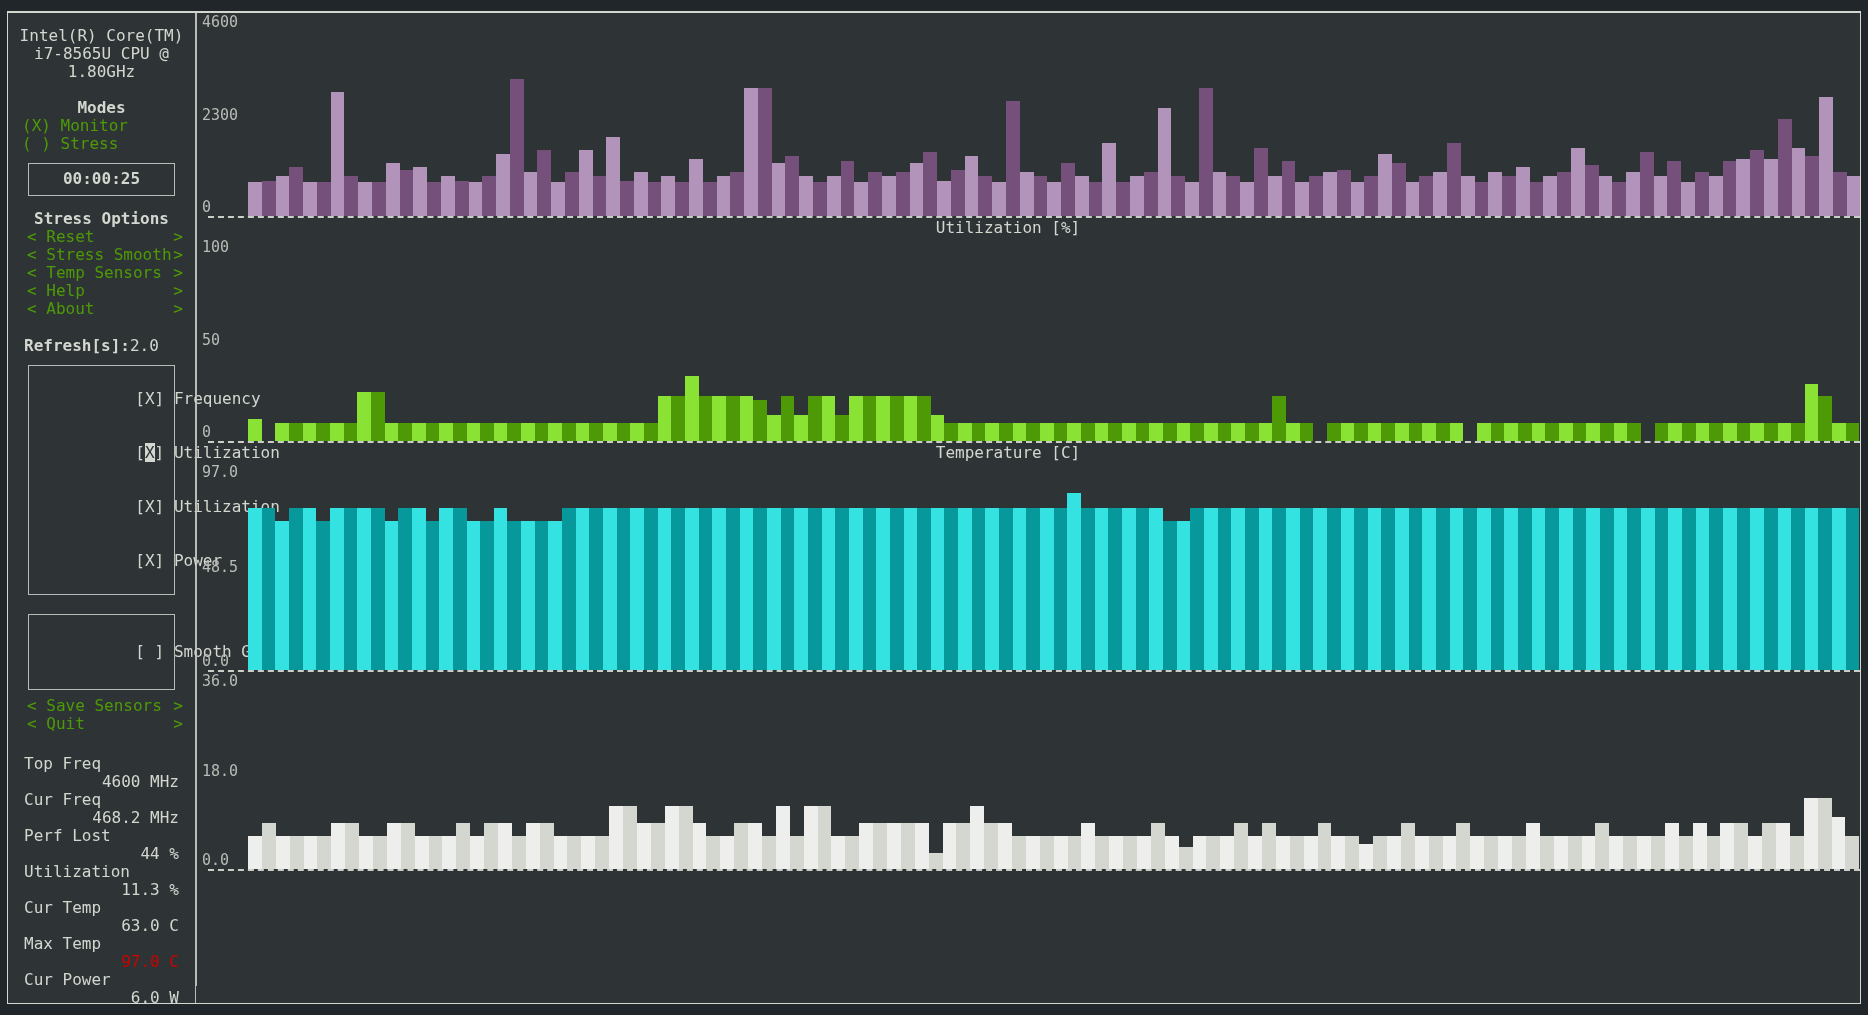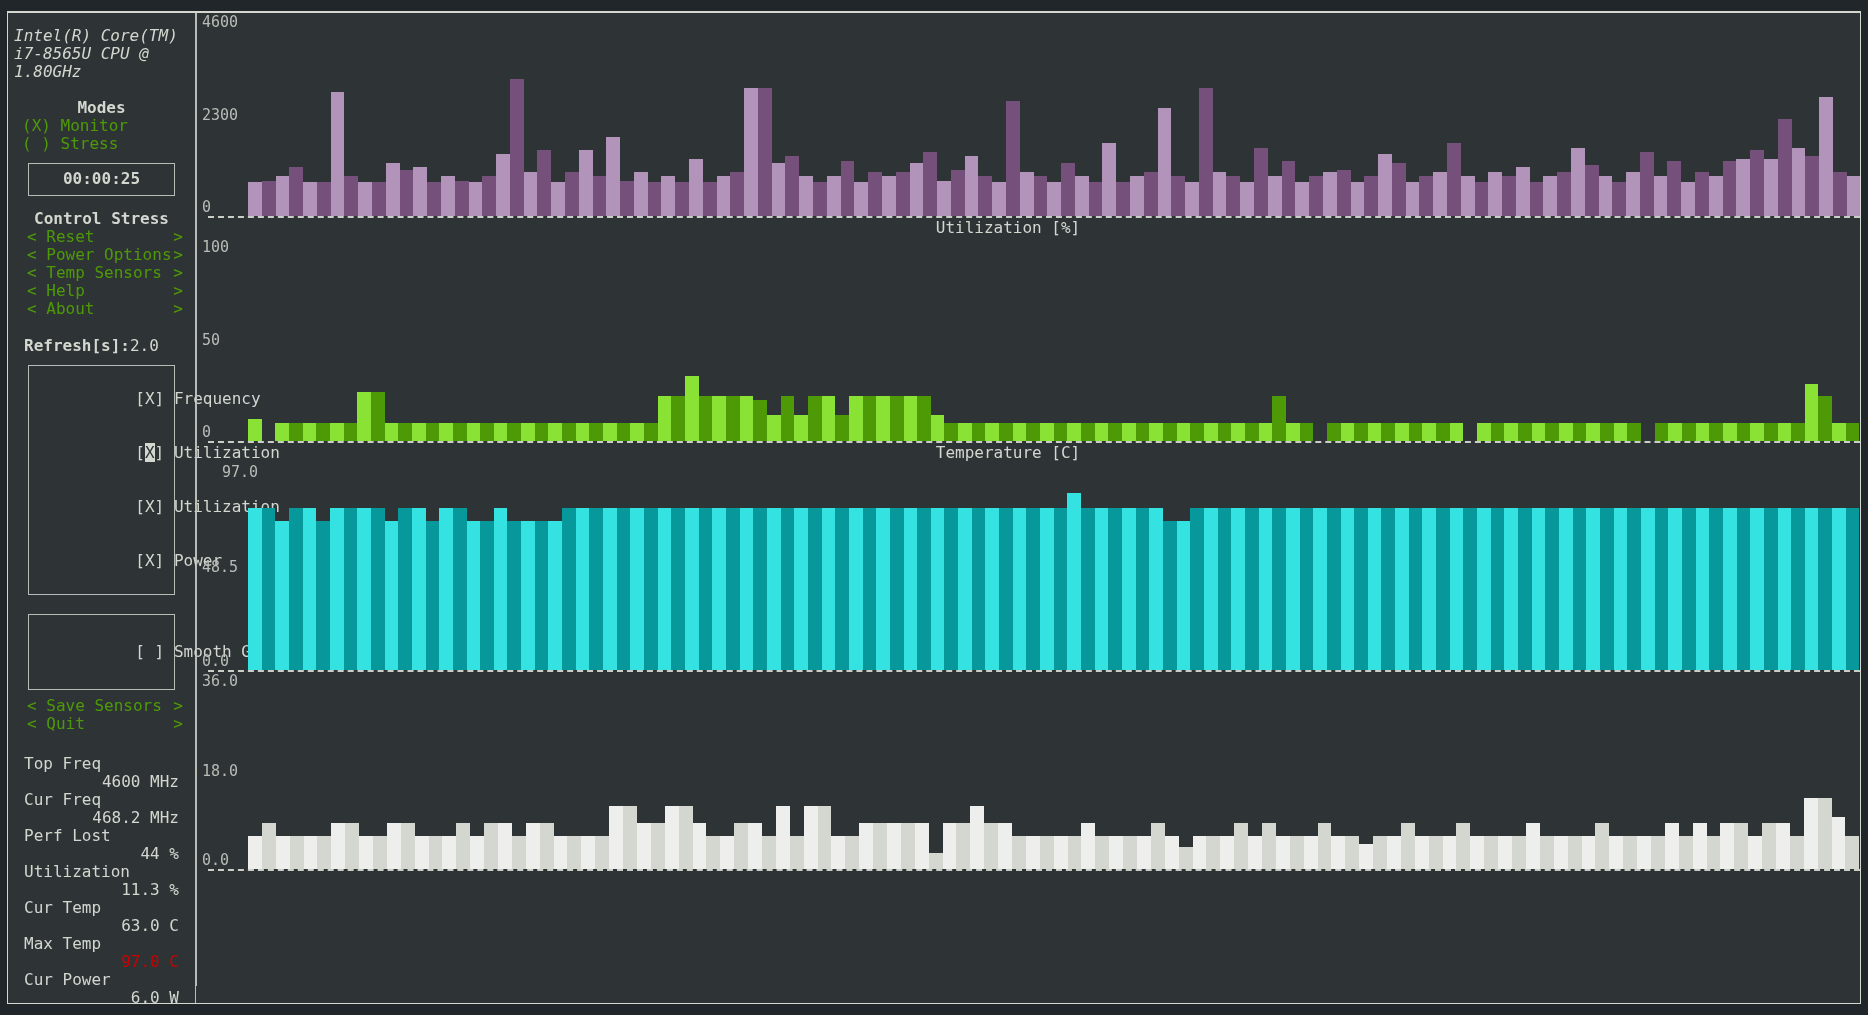--- a/index.html
+++ b/index.html
@@ -25,21 +25,21 @@
   #sidebar {
     width: 188px;
     flex: 0 0 188px;
     border-right: 1px solid #b9bcb6;
     padding: 14px 0 0 0;
     position: relative;
     color: #d3d7cf;
     font-size: 16px;
     line-height: 18px;
   }
-  .cpu-name { padding: 0 6px; letter-spacing: 0px; font-style: italic; }
+  .cpu-name { text-align: center; padding: 0 6px; letter-spacing: 0px; }
   .cpu-name div { white-space: nowrap; }
   .sec-title { text-align:center; font-weight: bold; margin-top: 18px; color:#d3d7cf; }
   .mode-row { color: #4e9a06; padding-left: 14px; }
   .mode-row .marker { color: #4e9a06; }
   .timer-box {
     margin: 10px 20px 0 20px;
     border: 1px solid #b9bcb6;
     text-align: center;
     font-weight: bold;
     padding: 6px 0 7px 0;
@@ -122,28 +122,28 @@
         <span class="marker">(X)</span>
         <span>Monitor</span>
       </div>
       <div class="mode-row">
         <span class="marker">( )</span>
         <span>Stress</span>
       </div>
 
       <div class="timer-box">00:00:25</div>
 
-      <div class="ctrl-title">Control Stress</div>
+      <div class="ctrl-title">Stress Options</div>
 
       <div class="ctrl-row">
         <span class="lbl"><span>&lt;</span>&nbsp;<span>Reset</span></span>
         <span>&gt;</span>
       </div>
       <div class="ctrl-row">
-        <span class="lbl"><span>&lt;</span>&nbsp;<span>Power Options</span></span>
+        <span class="lbl"><span>&lt;</span>&nbsp;<span>Stress Smooth</span></span>
         <span>&gt;</span>
       </div>
       <div class="ctrl-row">
         <span class="lbl"><span>&lt;</span>&nbsp;<span>Temp Sensors</span></span>
         <span>&gt;</span>
       </div>
       <div class="ctrl-row">
         <span class="lbl"><span>&lt;</span>&nbsp;<span>Help</span></span>
         <span>&gt;</span>
       </div>
@@ -463,21 +463,21 @@
               <div class="bar" style="height: 18.27px; background: rgb(138, 226, 52);"></div>
               <div class="bar" style="height: 18.27px; background: rgb(78, 154, 6);"></div>
             </div>
           </div>
           <div class="sep"></div>
         </div>
         <div class="chart-block">
           <div class="chart-title">Temperature [C]</div>
           <div class="chart-body" style="height: 207px;">
             <div class="yaxis">
-              <div class="ytick" style="top: 9px; margin-left: 20px;">97.0</div>
+              <div class="ytick" style="top: 9px;">97.0</div>
               <div class="ytick" style="top: 103.5px;">48.5</div>
               <div class="ytick" style="top: 198px;">0.0</div>
             </div>
             <div class="plot">
               <div class="bar" style="height: 162.186px; background: rgb(52, 226, 226);"></div>
               <div class="bar" style="height: 162.186px; background: rgb(6, 152, 154);"></div>
               <div class="bar" style="height: 149.381px; background: rgb(52, 226, 226);"></div>
               <div class="bar" style="height: 162.186px; background: rgb(6, 152, 154);"></div>
               <div class="bar" style="height: 162.186px; background: rgb(52, 226, 226);"></div>
               <div class="bar" style="height: 149.381px; background: rgb(6, 152, 154);"></div>

